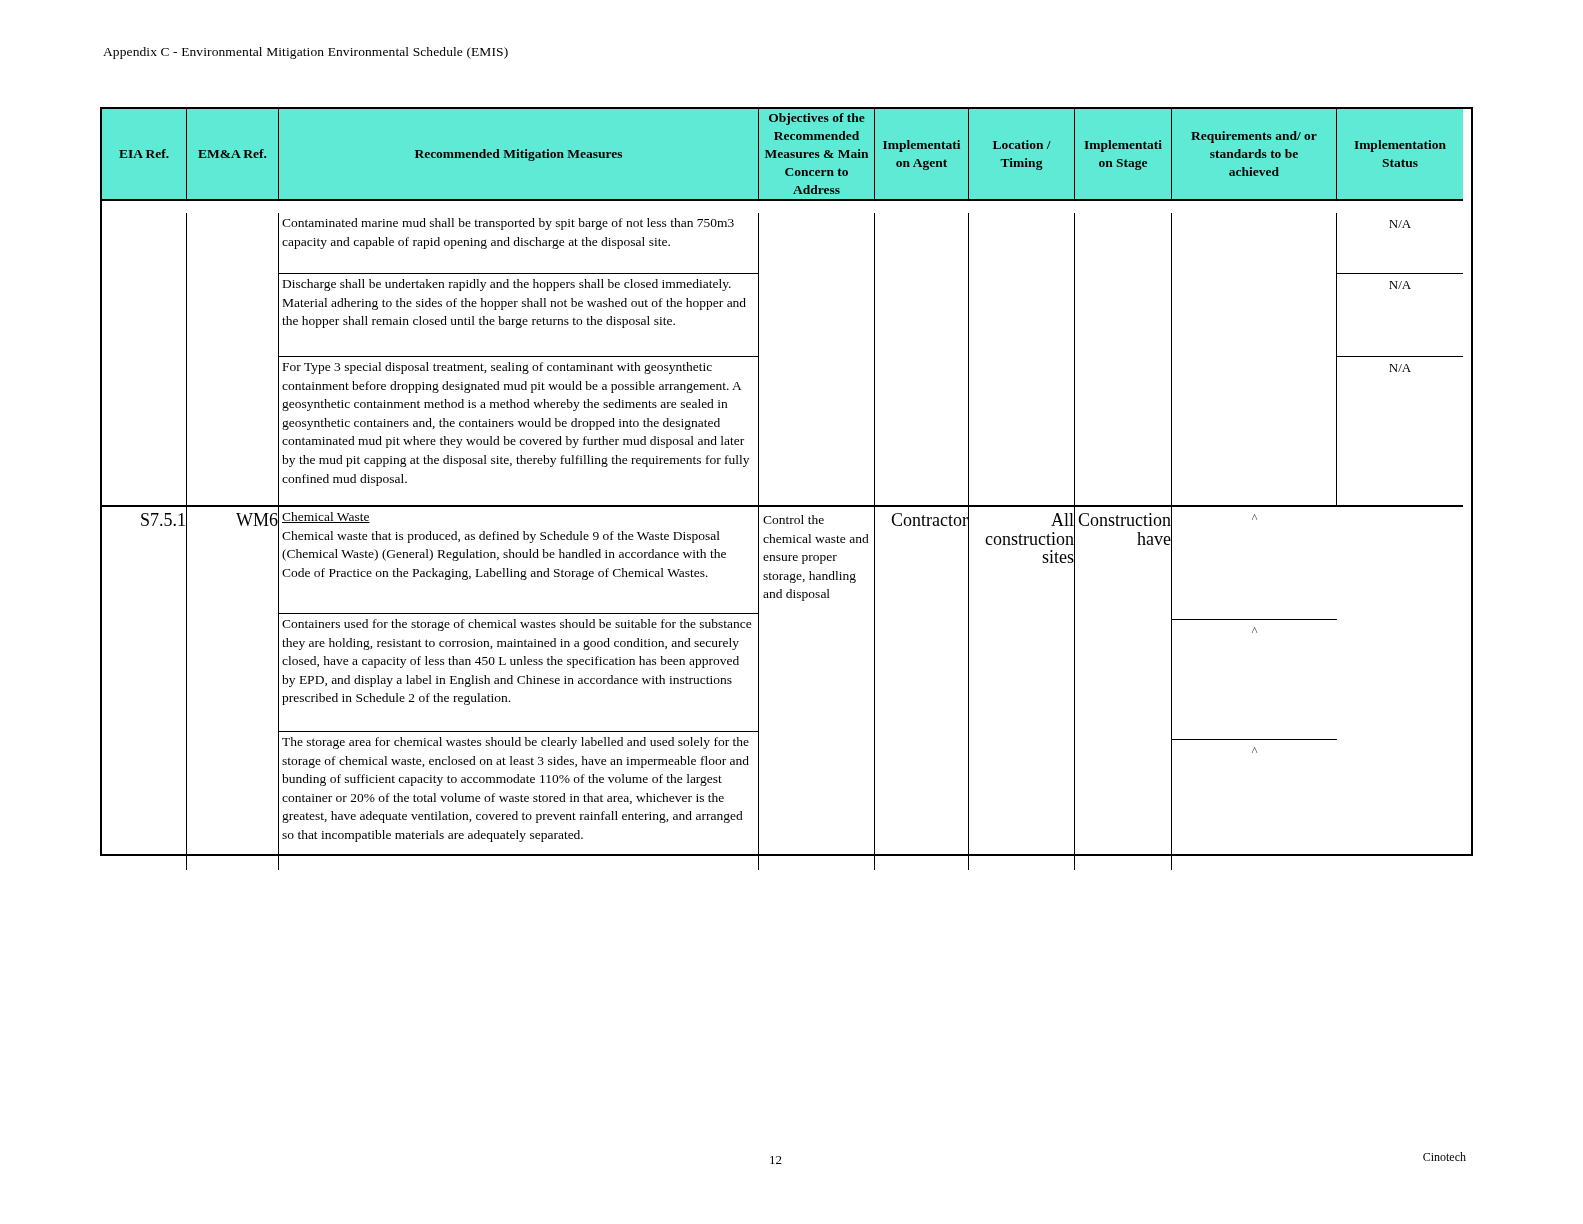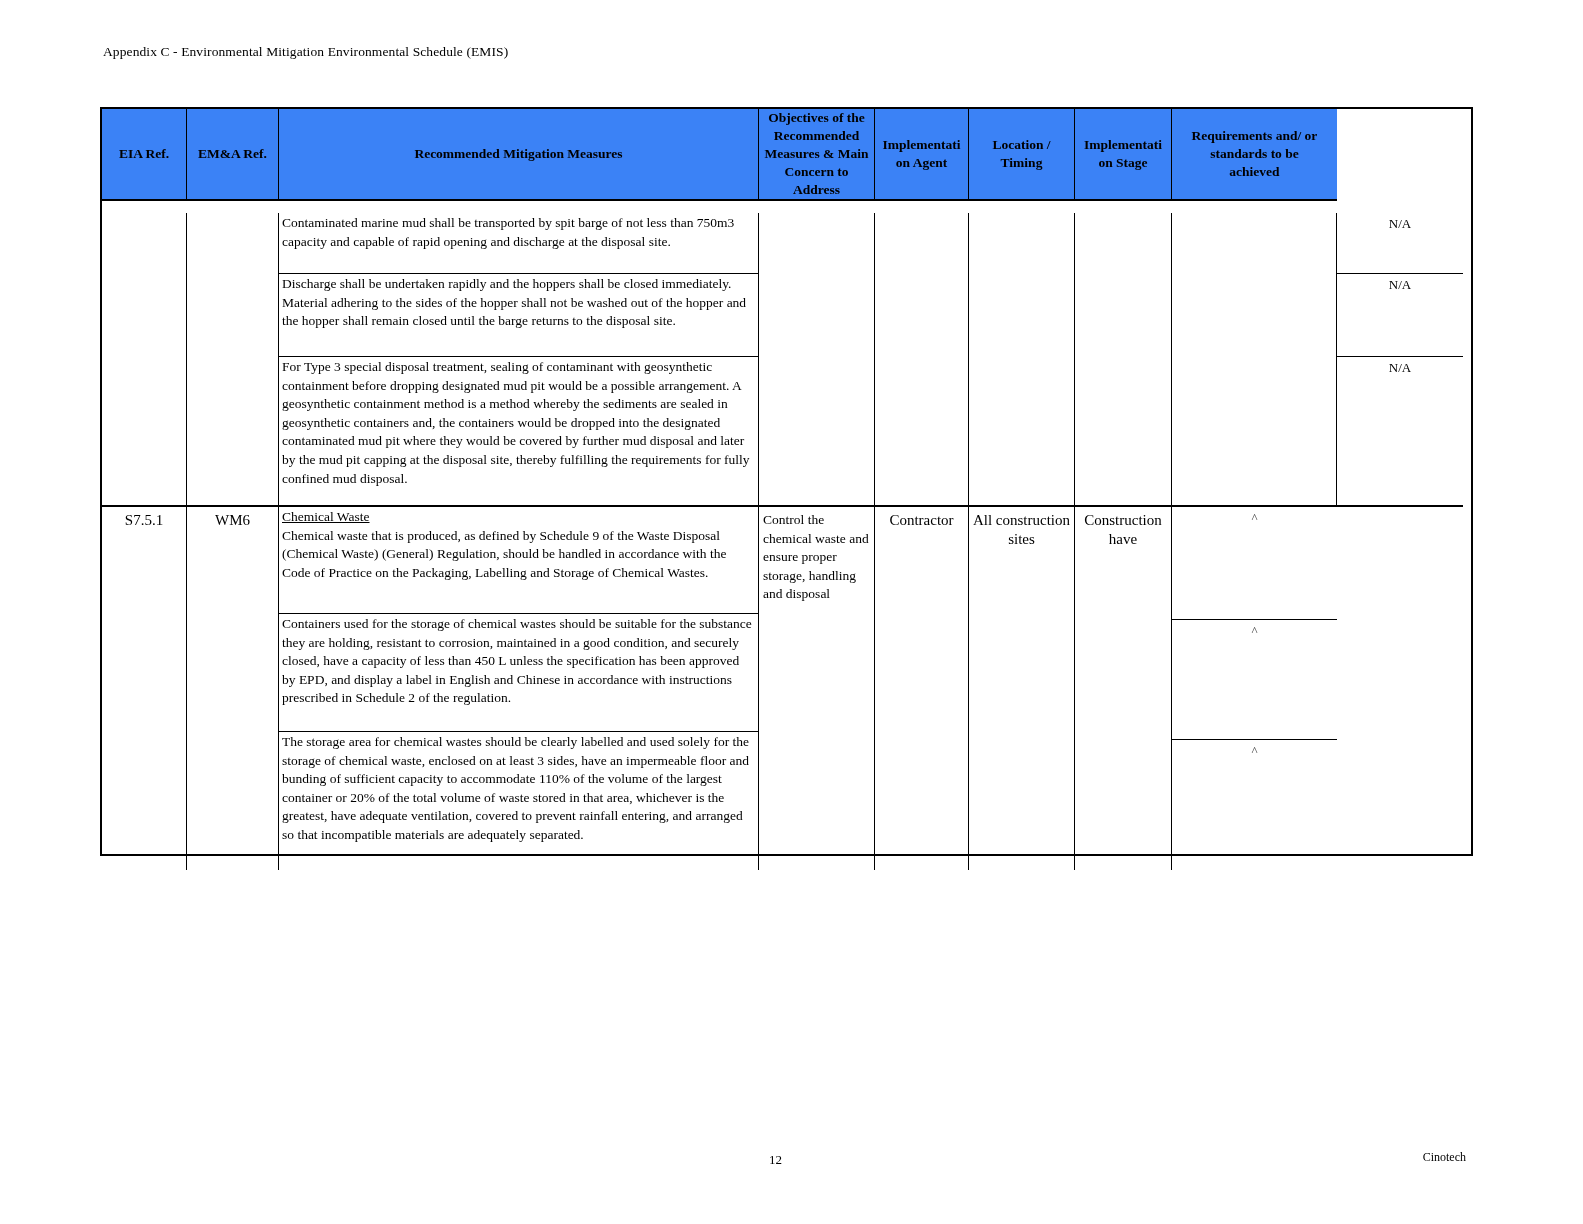--- a/index.html
+++ b/index.html
@@ -36,21 +36,21 @@
 
   .trow {
     display: grid;
     grid-template-columns: 85px 92px 480px 116px 94px 106px 97px 165px 126px;
     box-sizing: border-box;
   }
 
   
   .thead { height: 88px; }
   .thead .hcell {
-    background: #3b82f6;
+    background: #5eead4;
     border-right: 1px solid #000;
     border-bottom: 2px solid #000;
     box-sizing: border-box;
     display: flex;
     align-items: center;
     justify-content: center;
     text-align: center;
     font-weight: bold;
     font-size: 13.5px;
     line-height: 18px;
@@ -83,22 +83,22 @@
   .subcell.last { border-bottom: none; flex: 1; }
 
   .measure-text {
     font-size: 13.5px;
     line-height: 18.6px;
     padding: 1px 3px 0 3px;
   }
   .measure-heading { text-decoration: underline; }
 
   .center-cell {
-    text-align: center;
-    font-size: 15px;
+    text-align: right;
+    font-size: 18px;
     line-height: 18.6px;
     padding-top: 4px;
   }
   .left-cell {
     font-size: 13.5px;
     line-height: 18.6px;
     padding: 4px 2px 0 4px;
   }
   .req-item { margin: 0; }
 
@@ -143,20 +143,22 @@
 Address</div>
     <div class="hcell">Implementati
 on Agent</div>
     <div class="hcell">Location /
 Timing</div>
     <div class="hcell">Implementati
 on Stage</div>
     <div class="hcell">Requirements and/ or
 standards to be
 achieved</div>
+    <div class="hcell">Implementation
+Status</div>
   </div>
 
   <div class="trow tsection sec1">
     <div class="col">
       <div class="center-cell"></div>
     </div>
     <div class="col">
       <div class="center-cell"></div>
     </div>
     <div class="col">

